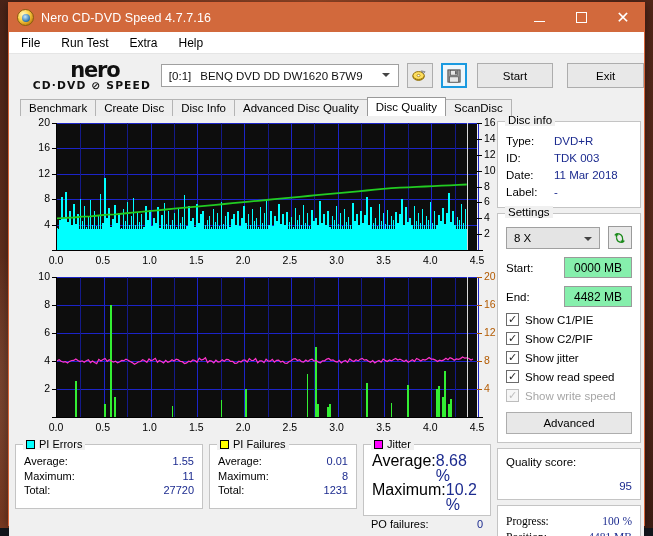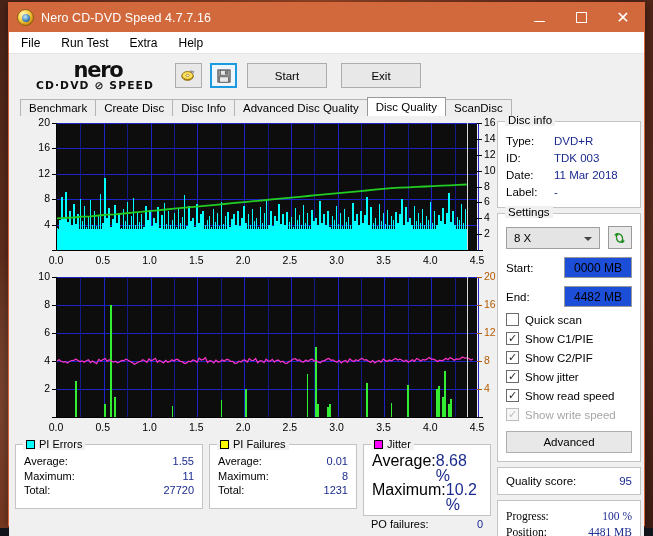--- a/index.html
+++ b/index.html
@@ -212,40 +212,40 @@
     border-left:4px solid transparent; border-right:4px solid transparent;
     border-top:4px solid #444;
   }
   .refresh-btn {
     width:24px; height:23px; background:#e8e8e8; border:1px solid #9a9a9a;
     display:flex; align-items:center; justify-content:center;
   }
   .se-row { display:flex; align-items:center; margin-top:8px; }
   .se-k { width:58px; font-size:11.5px; }
   .se-field {
-    flex:1; height:21px; background:#1d4ed8; border:1px solid #9a9a9a;
+    flex:1; height:21px; background:#86efac; border:1px solid #9a9a9a;
     display:flex; align-items:center; justify-content:center;
     font-size:12px; color:#000;
   }
   .chk-row { display:flex; align-items:center; gap:6px; margin-top:6px; font-size:11.5px; }
   .chk {
     width:13px; height:13px; border:1px solid #6b6b6b; background:#fff;
     display:flex; align-items:center; justify-content:center;
     font-size:11px; color:#222; line-height:12px;
     font-family:"DejaVu Sans", sans-serif;
   }
   .chk-row.disabled { color:#a6a6a6; }
   .chk-row.disabled .chk { border-color:#bdbdbd; color:#bdbdbd; background:#f6f6f6; }
   .adv-btn {
     margin:10px auto 0 auto; width:126px; height:22px;
     background:#e8e8e8; border:1px solid #adadad;
     display:flex; align-items:center; justify-content:center; font-size:11.5px;
   }
   .qbox { padding:7px 8px; display:flex; justify-content:space-between; font-size:11.5px; }
-  .qbox .v { color:#1c2b8f; }
+  .qbox .v { color:#1c2b8f;margin-top:24px; }
   .pbox { padding:7px 8px 8px 8px; font-size:11.5px; }
   .pbox .prow { display:flex; justify-content:space-between; line-height:16px;font-family:Liberation Serif, serif; }
   .pbox .v { color:#1c2b8f; }
 </style>
 </head>
 <body>
 
 <div class="desktop-glow"></div>
 <div class="taskbar"></div>
 
@@ -271,20 +271,25 @@
     <span>File</span>
     <span>Run Test</span>
     <span>Extra</span>
     <span>Help</span>
   </div>
 
   <div class="toolrow">
     <div class="nerologo">
       <div class="l1">nero</div>
       <div class="l2">CD·DVD ⊘ SPEED</div>
+    </div>
+    <div class="drive-select">
+      <span class="idx">[0:1]</span>
+      <span>BENQ DVD DD DW1620 B7W9</span>
+      <span class="caret"></span>
     </div>
     <div class="tbtn icon-btn">
       <svg width="15" height="15" viewBox="0 0 16 16">
         <ellipse cx="7" cy="9" rx="6" ry="4.2" fill="#f0c419" stroke="#8a6a06" stroke-width="1"></ellipse>
         <ellipse cx="7" cy="8" rx="6" ry="4.2" fill="#ffdf5e" stroke="#8a6a06" stroke-width="1"></ellipse>
         <ellipse cx="7" cy="8" rx="1.6" ry="1.2" fill="#fff" stroke="#8a6a06" stroke-width="0.7"></ellipse>
         <path d="M10 3 l4 1 -2 2 z" fill="#c9c9c9" stroke="#555" stroke-width="0.6"></path>
       </svg>
     </div>
     <div class="tbtn icon-btn save">
@@ -789,24 +794,20 @@
         <div class="se-row">
           <span class="se-k">Start:</span>
           <div class="se-field">0000 MB</div>
         </div>
         <div class="se-row">
           <span class="se-k">End:</span>
           <div class="se-field">4482 MB</div>
         </div>
 
         <div class="chk-row">
-          <span class="chk" id="chk0"></span>
-          <span>Quick scan</span>
-        </div>
-        <div class="chk-row">
           <span class="chk" id="chk1">✓</span>
           <span>Show C1/PIE</span>
         </div>
         <div class="chk-row">
           <span class="chk" id="chk2">✓</span>
           <span>Show C2/PIF</span>
         </div>
         <div class="chk-row">
           <span class="chk" id="chk3">✓</span>
           <span>Show jitter</span>

